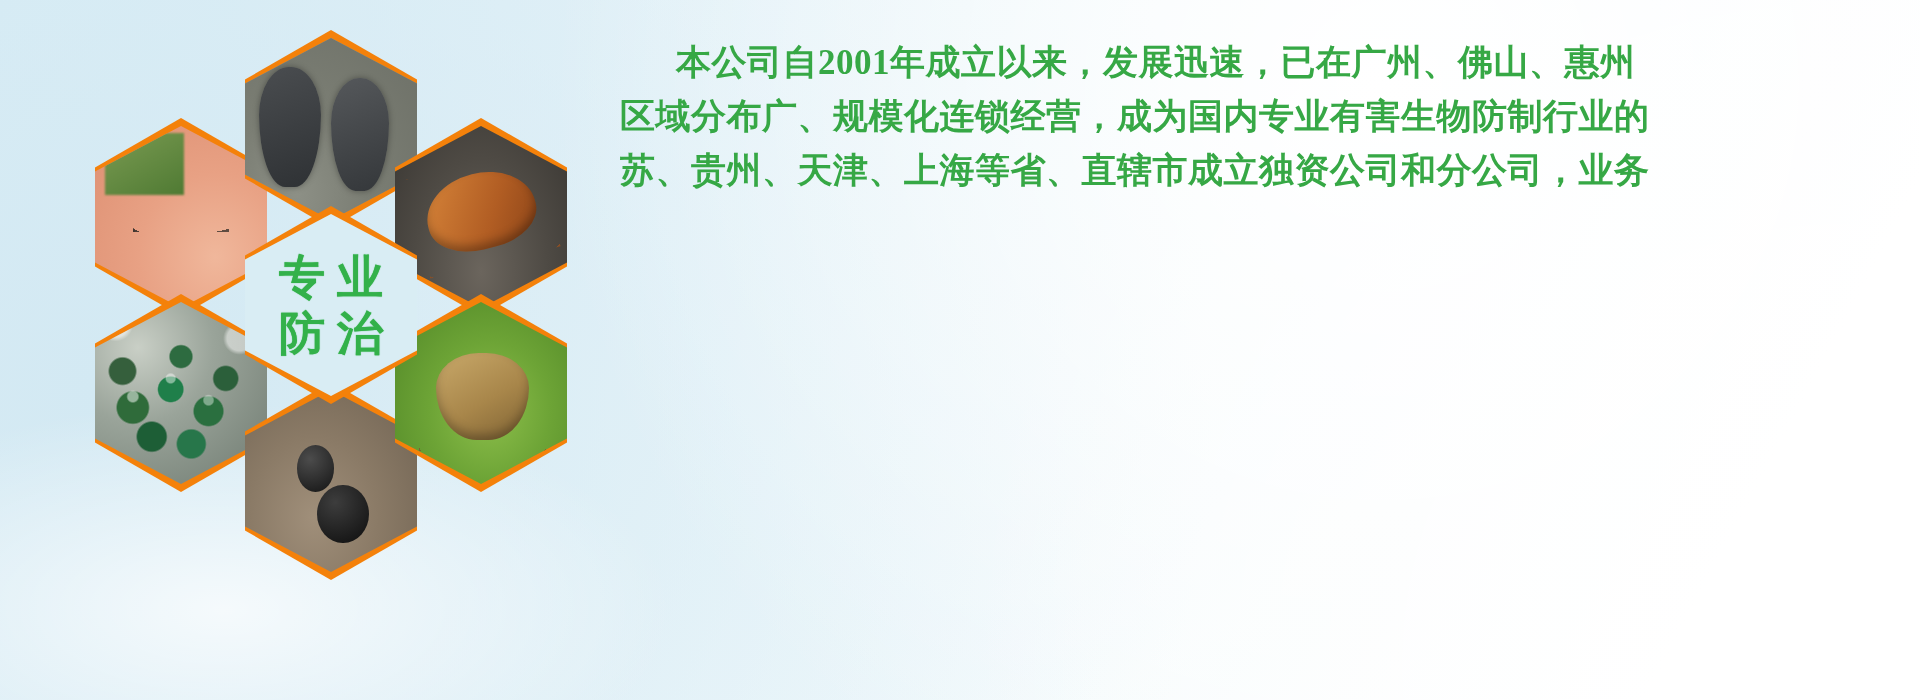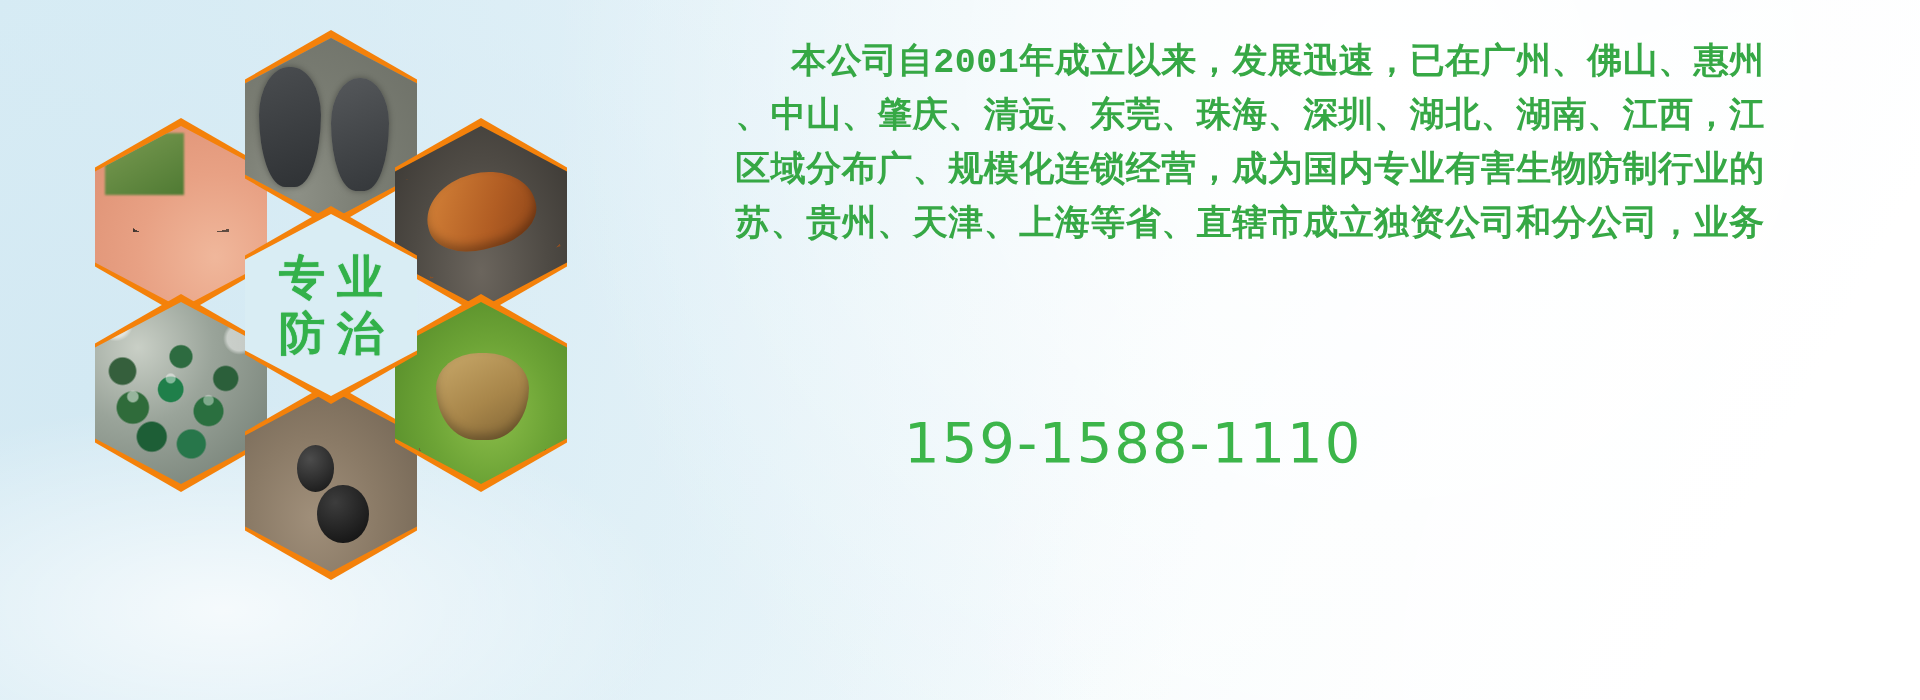--- a/index.html
+++ b/index.html
@@ -176,23 +176,22 @@
   
   #copy{
     position:absolute;left:620px;top:36px;width:1260px;
   }
   .para-line{
     color:#36a845;
     font-size:35px;
     font-weight:bold;
     line-height:54px;
     white-space:nowrap;
-    font-family:Liberation Mono, monospace;
+    font-family:Liberation Serif, serif;
     letter-spacing:0.5px;
-    text-align:center;
   }
   #para-line-1{text-indent:56px;}
 
   #contact{
     position:absolute;left:620px;top:400px;width:1260px;
   }
   .contact-line{
     color:#3cb54a;
     font-size:56px;
     line-height:86px;
@@ -251,22 +250,20 @@
       <div class="inner">
         <div class="label-line">专业</div>
         <div class="label-line">防治</div>
       </div>
     </div>
 
   </div>
 
   <div id="copy">
     <div class="para-line" id="para-line-1">本公司自2001年成立以来，发展迅速，已在广州、佛山、惠州</div>
-    <div class="para-line">、中山、肇庆、清远、东莞、珠海、深圳、湖北、湖南、江西，江</div>
     <div class="para-line">区域分布广、规模化连锁经营，成为国内专业有害生物防制行业的</div>
     <div class="para-line">苏、贵州、天津、上海等省、直辖市成立独资公司和分公司，业务</div>
   </div>
 
   <div id="contact">
-    <div class="contact-line" id="contact-line-2">159-1588-1110</div>
   </div>
 
 </div>
 
 </body></html>

